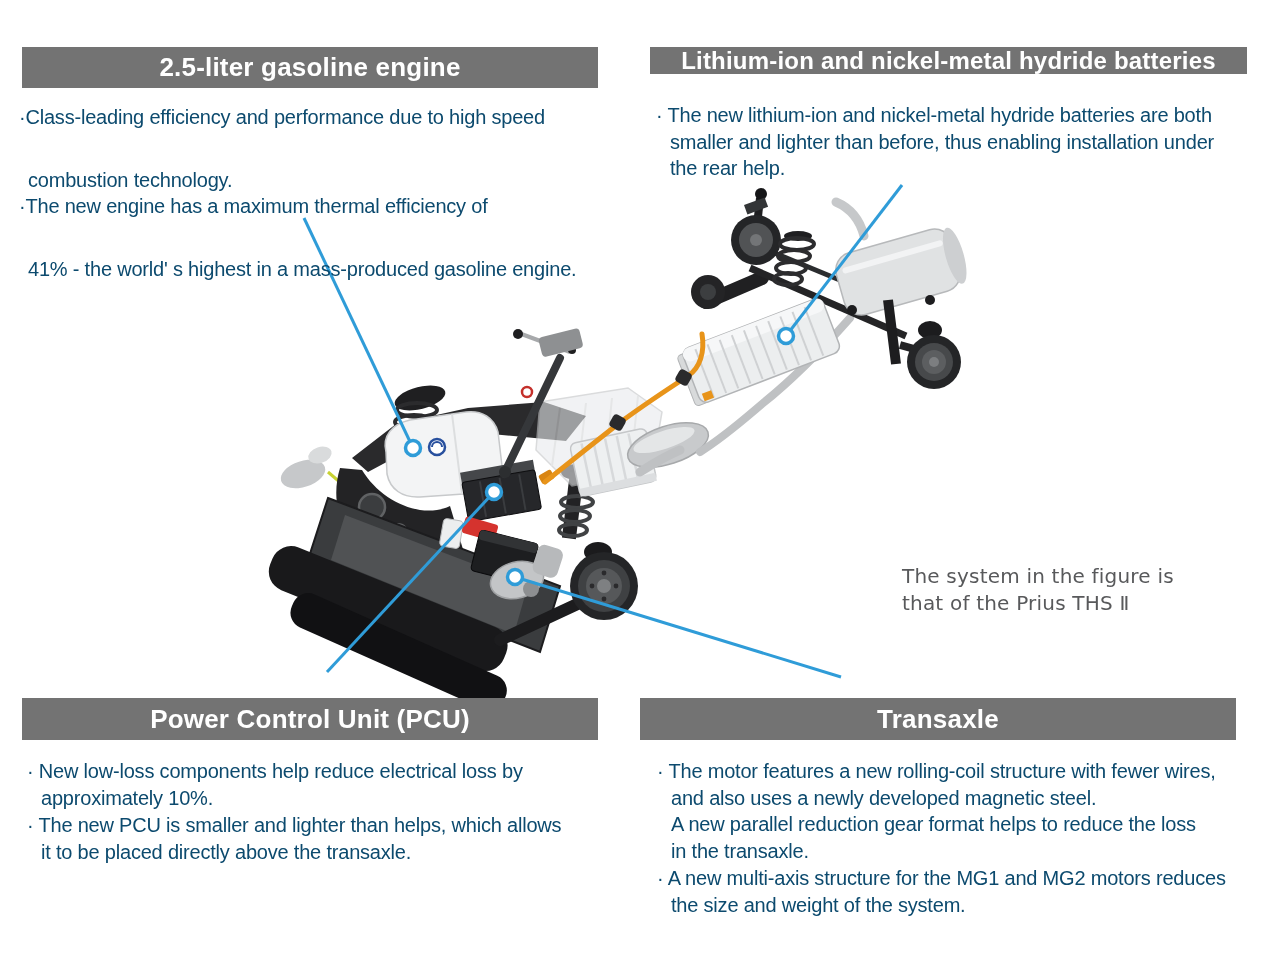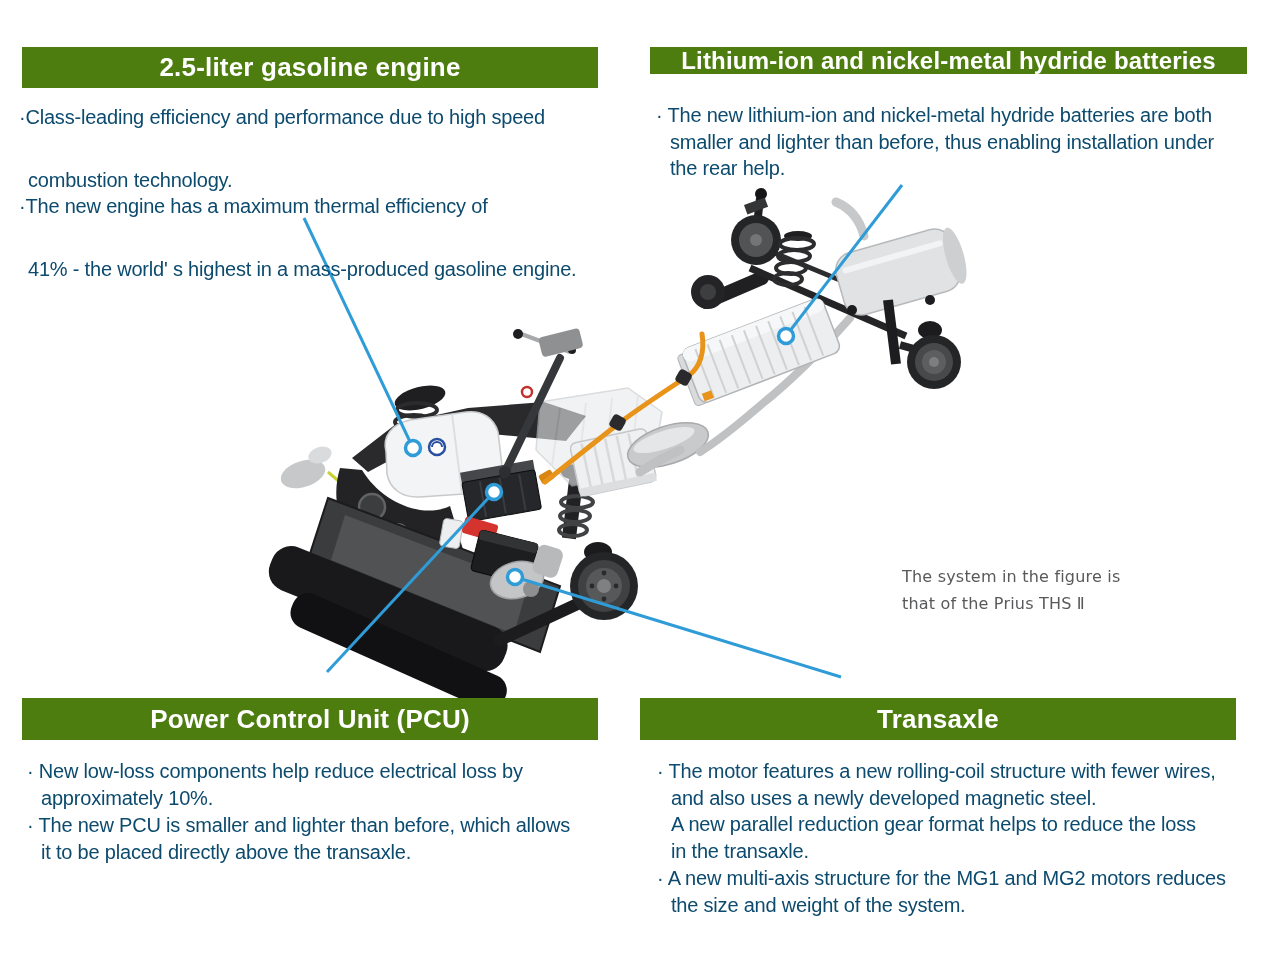--- a/index.html
+++ b/index.html
@@ -1,26 +1,26 @@
 <!DOCTYPE html>
 <html><head>
 <meta charset="utf-8">
 <style>
   html,body{margin:0;padding:0;background:#ffffff;}
   .page{position:relative;width:1280px;height:962px;background:#ffffff;overflow:hidden;
         font-family:"Liberation Sans",sans-serif;}
   .fig{position:absolute;left:0;top:0;width:1280px;height:962px;z-index:1;}
-  .hdr{position:absolute;z-index:2;background:#4d7c0f;color:#ffffff;font-weight:bold;
+  .hdr{position:absolute;z-index:2;background:#737373;color:#ffffff;font-weight:bold;
        display:flex;align-items:center;justify-content:center;letter-spacing:0.2px;}
   .bullets{position:absolute;z-index:2;color:#0c4a6e;font-size:20px;line-height:26.5px;
            letter-spacing:-0.2px;white-space:nowrap;}
   .bullets .cont{padding-left:9px;margin-top:36px;}
   .bullets .cont2{padding-left:14px;}
   .note{position:absolute;z-index:2;color:#58595b;font-family:"DejaVu Sans",sans-serif;
-        font-size:16px;line-height:27px;letter-spacing:0.2px;white-space:nowrap;}
+        font-size:20px;line-height:27px;letter-spacing:0.2px;white-space:nowrap;}
 </style>
 </head>
 <body>
 
 <div class="page">
 
   <svg class="fig" viewBox="0 0 1280 962">
 
     <g>
 
@@ -237,21 +237,21 @@
 
   <div class="bullets" style="left:656px;top:102px;width:600px;">
     <div>· The new lithium-ion and nickel-metal hydride batteries are both</div>
     <div class="cont2">smaller and lighter than before, thus enabling installation under</div>
     <div class="cont2">the rear help.</div>
   </div>
 
   <div class="bullets" style="left:27px;top:758px;width:585px;line-height:27px;">
     <div>· New low-loss components help reduce electrical loss by</div>
     <div class="cont2">approximately 10%.</div>
-    <div>· The new PCU is smaller and lighter than before, which allows</div>
+    <div>· The new PCU is smaller and lighter than helps, which allows</div>
     <div class="cont2">it to be placed directly above the transaxle.</div>
   </div>
 
   <div class="bullets" style="left:657px;top:758px;width:600px;line-height:26.7px;">
     <div>· The motor features a new rolling-coil structure with fewer wires,</div>
     <div class="cont2">and also uses a newly developed magnetic steel.</div>
     <div class="cont2">A new parallel reduction gear format helps to reduce the loss</div>
     <div class="cont2">in the transaxle.</div>
     <div>· A new multi-axis structure for the MG1 and MG2 motors reduces</div>
     <div class="cont2">the size and weight of the system.</div>

